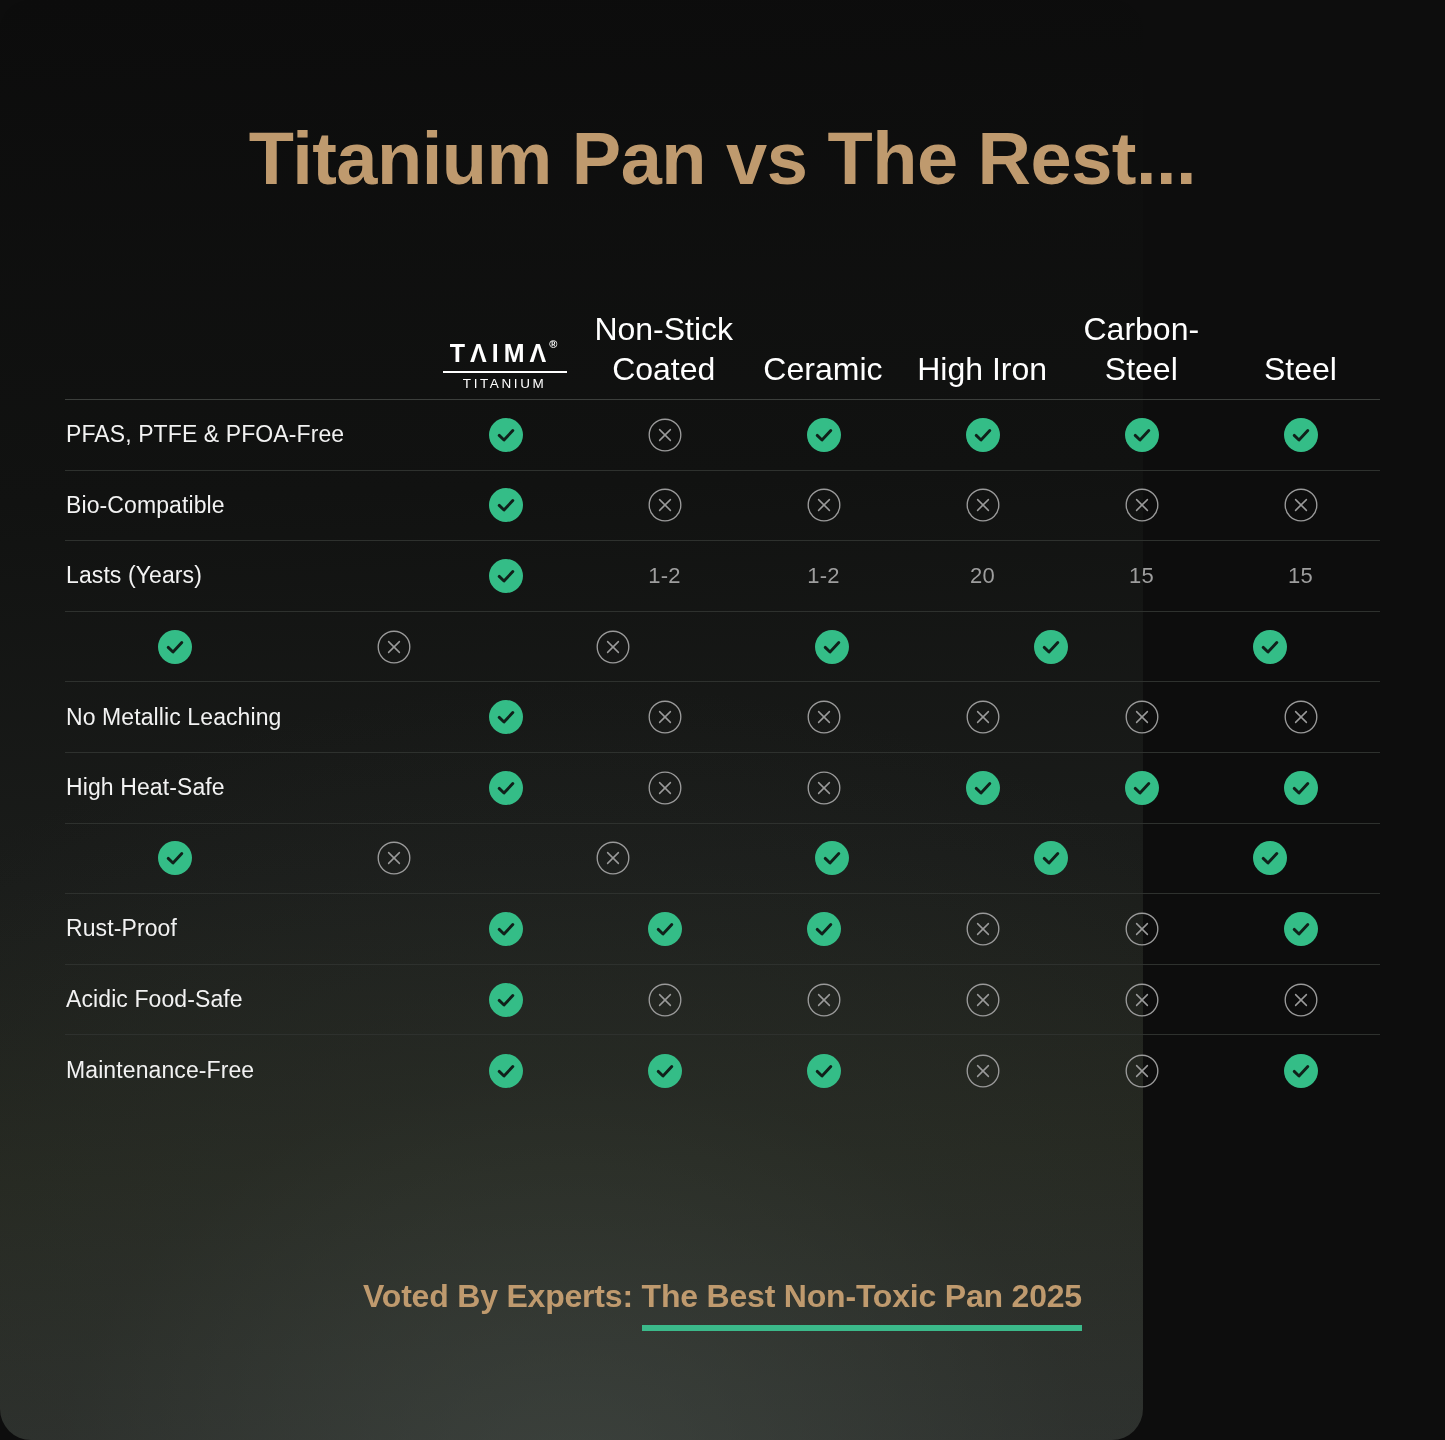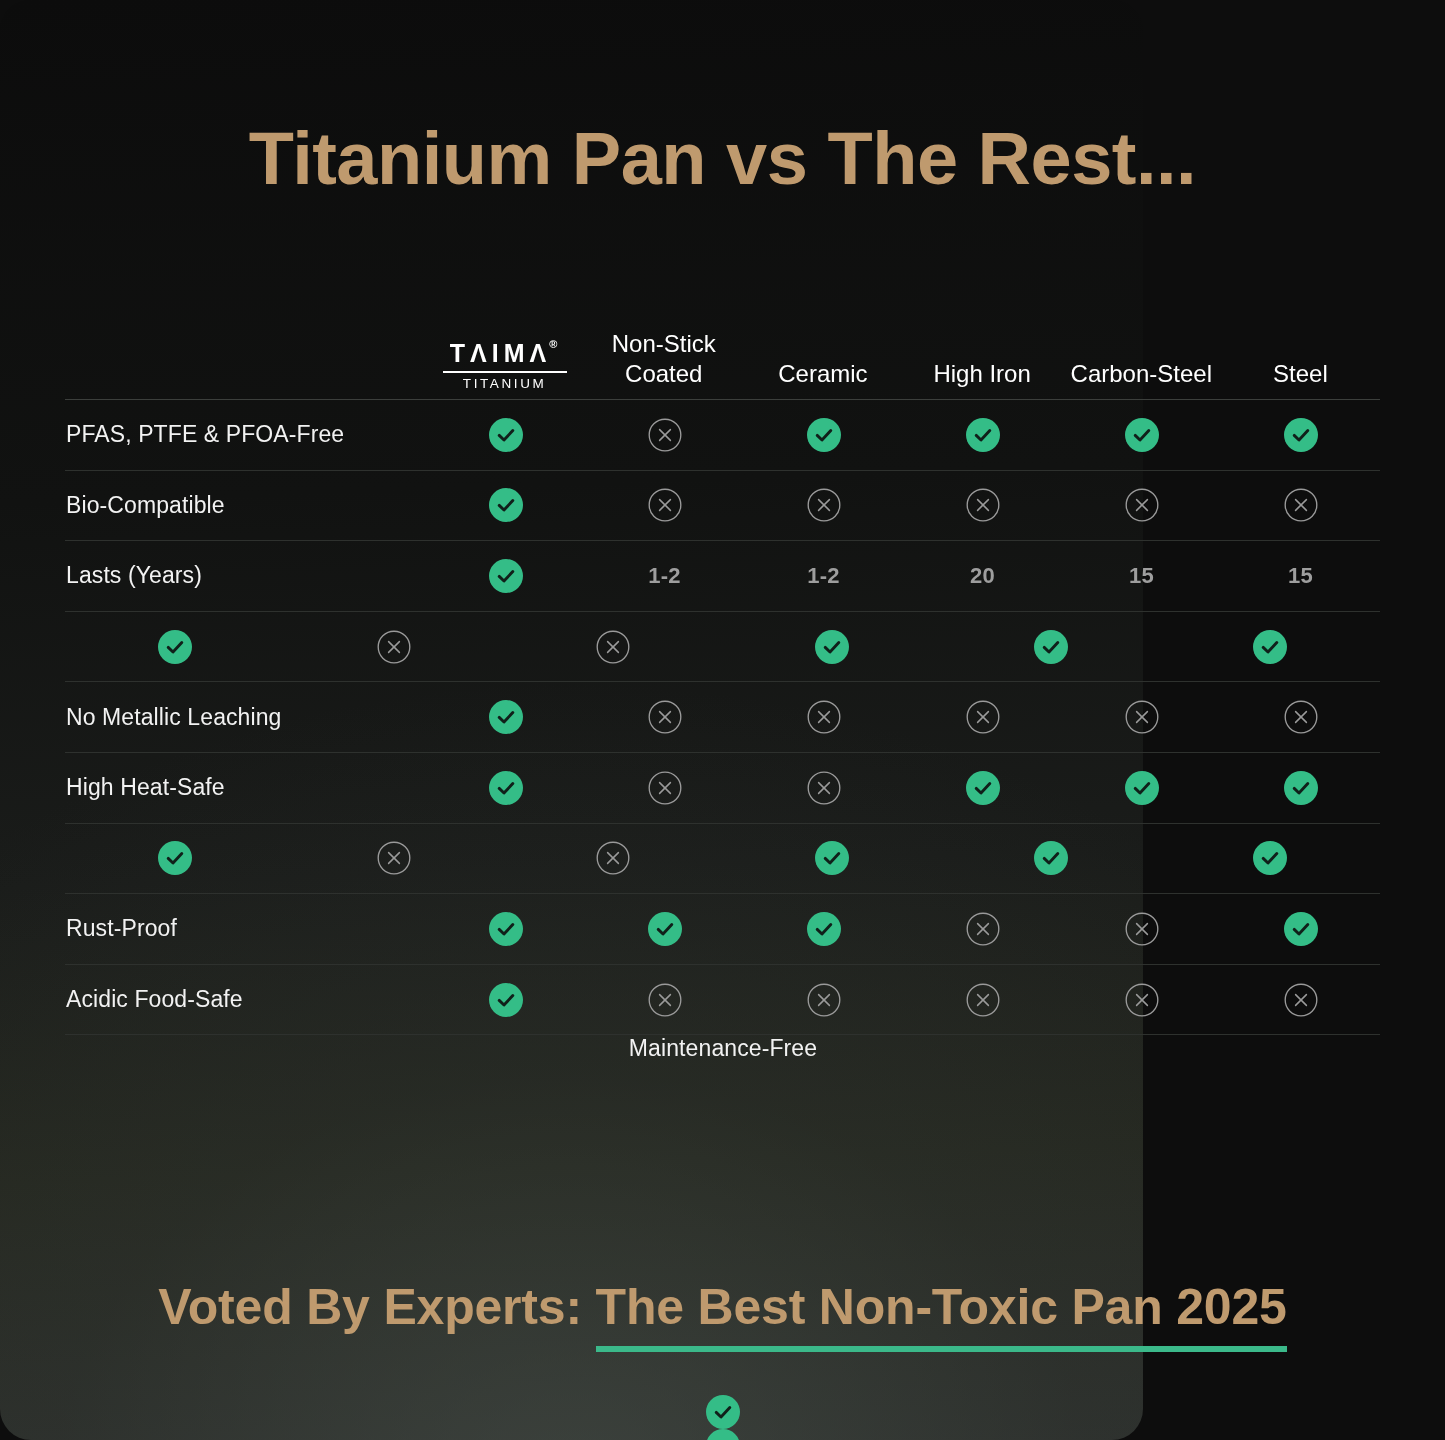--- a/index.html
+++ b/index.html
@@ -57,21 +57,21 @@
     height: 78px;
     align-items: flex-end;
     padding-bottom: 4px;
     border-bottom: 1px solid #3c3f3c;
   }
 
   .data-row {
     height: 70.6px;
     border-bottom: 1px solid #2e312e;
   }
-  .data-row:last-child { border-bottom: none; flex-direction: column; }
+  .data-row:last-child { border-bottom: none; }
 
   .c-label {
     flex: 0 0 360px;
     color: #f2f2f2;
     font-size: 23px;
     font-weight: 400;
     letter-spacing: 0.1px;
     padding-left: 1px;
   }
 
@@ -81,21 +81,21 @@
     justify-content: center;
     align-items: center;
   }
 
   .c-head {
     flex: 1 1 0;
     display: flex;
     justify-content: center;
     align-items: flex-end;
     color: #ffffff;
-    font-size: 24px;
+    font-size: 32px;
     font-weight: 400;
     text-align: center;
     line-height: 1.25;
     padding-bottom: 6px;
   }
   .c-head.first { flex: 0 0 360px; }
 
   
   .logo-cell {
     flex: 1 1 0;
@@ -136,33 +136,33 @@
     letter-spacing: 2.6px;
     line-height: 1;
   }
   .chev { display: inline-block; }
 
   
   .ico { display: block; }
   .txt-val {
     color: #9e9e9e;
     font-size: 22px;
-    font-weight: 700;
+    font-weight: 400;
     letter-spacing: 0.3px;
   }
 
   
   .tagline {
     position: absolute;
     top: 1278px;
     left: 0;
     width: 1445px;
     text-align: center;
     color: #bf9a6e;
-    font-size: 50px;
+    font-size: 32px;
     font-weight: 700;
     letter-spacing: -0.2px;
     white-space: nowrap;
   }
   .tagline .ul {
     position: relative;
     display: inline-block;
     padding-bottom: 8px;
   }
   .tagline .ul::after {

